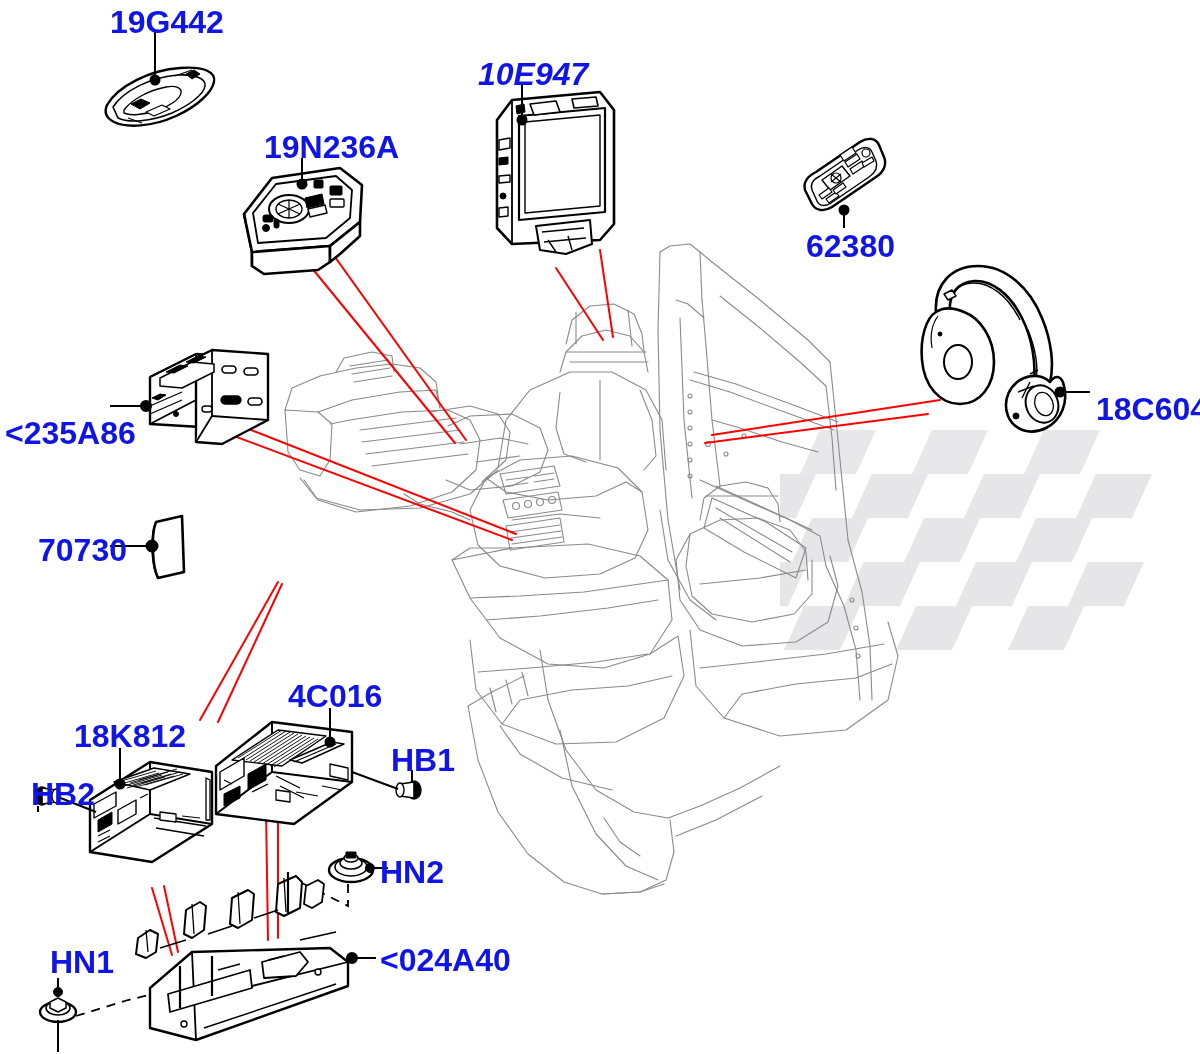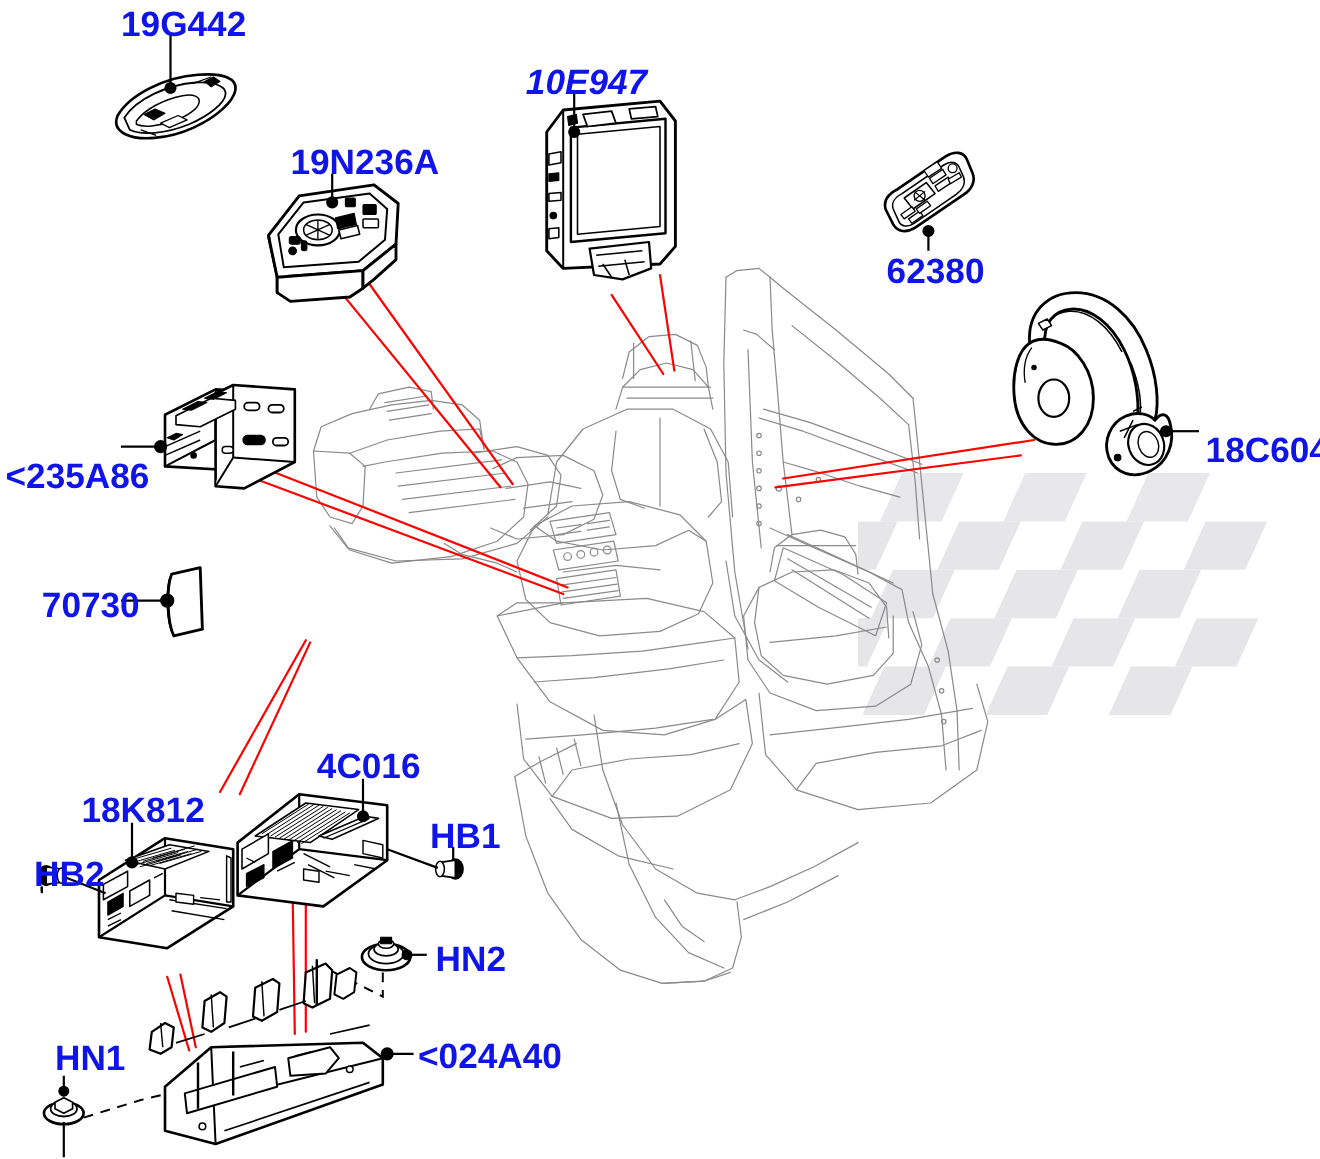--- a/index.html
+++ b/index.html
@@ -581,17 +581,17 @@
   <div class="lbl" style="left:264px;top:131px;">19N236A</div>
   <div class="lbl" style="left:478px;top:58px;font-style:italic;">10E947</div>
   <div class="lbl" style="left:806px;top:230px;text-align:center;">62380</div>
   <div class="lbl" style="left:1096px;top:372px;margin-top:21px;">18C604</div>
   <div class="lbl" style="left:5px;top:393px;margin-top:24px;">&lt;235A86</div>
   <div class="lbl" style="left:38px;top:534px;">70730</div>
   <div class="lbl" style="left:74px;top:720px;">18K812</div>
   <div class="lbl" style="left:288px;top:680px;">4C016</div>
   <div class="lbl" style="left:391px;top:744px;">HB1</div>
   <div class="lbl" style="left:8px;top:778px;margin-left:23px;">HB2</div>
-  <div class="lbl" style="left:396px;top:856px;">HN2</div>
+  <div class="lbl" style="left:380px;top:856px;">HN2</div>
   <div class="lbl" style="left:20px;top:946px;margin-left:30px;">HN1</div>
   <div class="lbl" style="left:380px;top:944px;">&lt;024A40</div>
 
 </div>
 
 </body></html>

